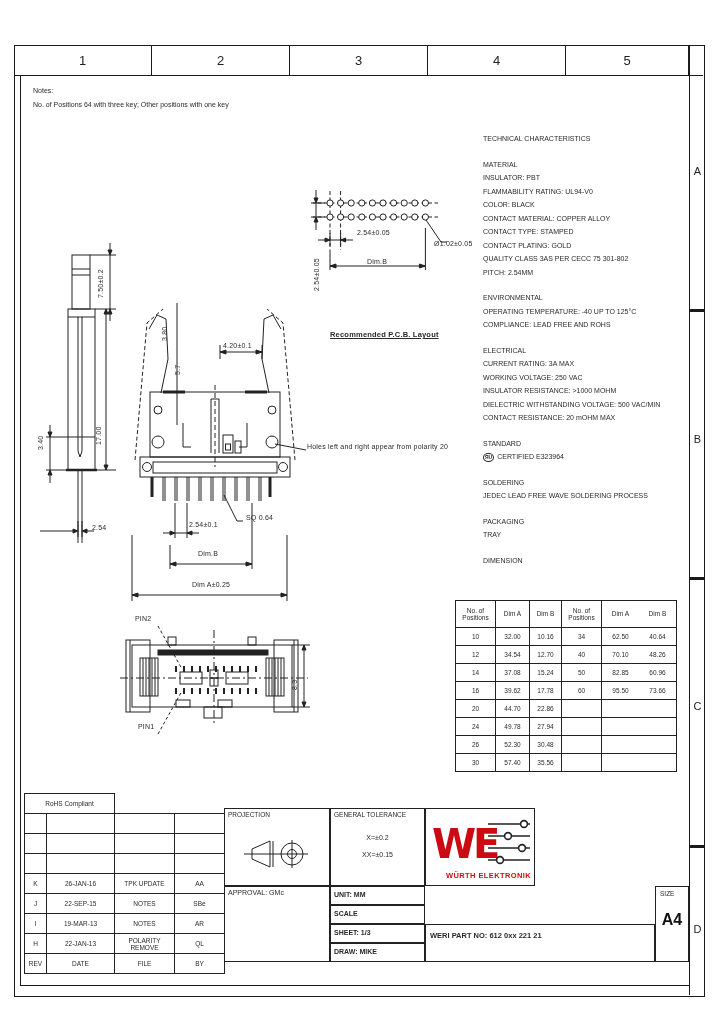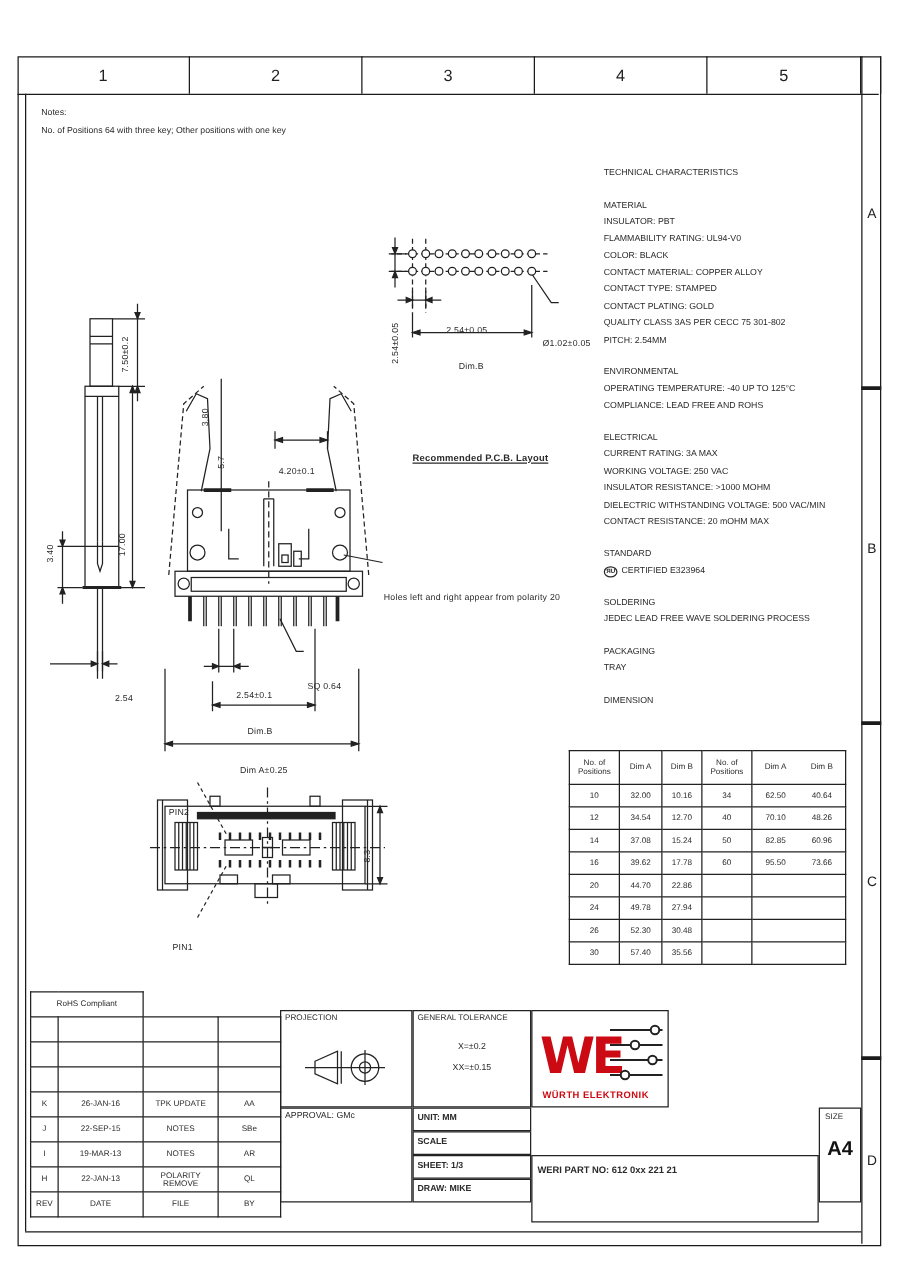--- a/index.html
+++ b/index.html
@@ -1,20 +1,20 @@
 <!DOCTYPE html>
 <html><head>
 <meta charset="utf-8">
 <style>
   html,body{margin:0;padding:0;background:#fff;}
   #page{position:relative;width:720px;height:1012px;background:#fff;
         font-family:"Liberation Sans",sans-serif;color:#2a2a2a;overflow:hidden;}
   .abs{position:absolute;}
   .frame{border:1.6px solid #1b1b1b;}
-  .lbl{position:absolute;font-size:7px;color:#2a2a2a;white-space:nowrap;letter-spacing:0.2px;margin-top:32px;}
+  .lbl{position:absolute;font-size:7px;color:#2a2a2a;white-space:nowrap;letter-spacing:0.2px;}
   .vlabel{position:absolute;font-size:7px;color:#2a2a2a;white-space:nowrap;
           transform-origin:0 100%;transform:rotate(-90deg);letter-spacing:0.2px;}
   .tline{font-size:7px;line-height:13.5px;white-space:nowrap;color:#2a2a2a;}
   .spacer{height:12px;}
   .ulmark{display:inline-block;border:1px solid #2a2a2a;border-radius:50%;
           font-size:5px;line-height:7px;padding:0 1px;margin-right:3px;font-weight:bold;}
   
   #col-strip{position:absolute;left:14px;top:45px;width:691px;height:30px;display:flex;}
   .colcell{border-right:1px solid #1b1b1b;display:flex;align-items:center;justify-content:center;
            font-size:13px;color:#222;height:100%;box-sizing:border-box;}
@@ -29,21 +29,21 @@
   #revtable td{border:1px solid #222;font-size:6.5px;text-align:center;color:#2a2a2a;
                padding:0;height:19px;}
   #revtable td.nb{border:none;}
   
   .tbcell{position:absolute;border:1px solid #222;box-sizing:border-box;font-size:7px;color:#2a2a2a;}
   .tbcell .celllabel{position:absolute;left:3px;top:2px;font-size:6.5px;white-space:nowrap;}
   .bold{font-weight:bold;}
   svg{display:block;}
   .drw{position:absolute;}
   #logo-text{color:#cc0a13;font-weight:bold;font-size:7.5px;letter-spacing:0.4px;text-align:left;
-             padding-left:8px;margin-top:1px;white-space:nowrap;}
+             padding-left:20px;margin-top:1px;white-space:nowrap;}
 </style>
 </head>
 <body>
 
 <div id="page">
 
   <div class="abs frame" style="left:14px;top:45px;width:689px;height:950px;"></div>
   <div class="abs" style="left:20px;top:75px;width:0;height:910px;border-left:1px solid #1b1b1b;"></div>
   <div class="abs" style="left:20px;top:985px;width:669px;height:0;border-top:1px solid #1b1b1b;"></div>
   <div class="abs" style="left:689px;top:45px;width:0;height:950px;border-left:1px solid #1b1b1b;"></div>
@@ -566,20 +566,20 @@
 
   <div class="tbcell" style="left:224px;top:886px;width:106px;height:76px;">
     <span class="celllabel" style="font-size:7px;">APPROVAL: GMc</span>
   </div>
 
   <div class="tbcell bold" style="left:330px;top:886px;width:95px;height:19px;padding:4px 0 0 3px;box-sizing:border-box;">UNIT: MM</div>
   <div class="tbcell bold" style="left:330px;top:905px;width:95px;height:19px;padding:4px 0 0 3px;box-sizing:border-box;">SCALE</div>
   <div class="tbcell bold" style="left:330px;top:924px;width:95px;height:19px;padding:4px 0 0 3px;box-sizing:border-box;">SHEET: 1/3</div>
   <div class="tbcell bold" style="left:330px;top:943px;width:95px;height:19px;padding:4px 0 0 3px;box-sizing:border-box;">DRAW: MIKE</div>
 
-  <div class="tbcell bold" style="left:425px;top:924px;width:230px;height:54px;padding:6px 0 0 4px;box-sizing:border-box;font-size:7.5px;">WERI PART NO: 612 0xx 221 21</div>
+  <div class="tbcell bold" style="left:425px;top:924px;width:230px;height:38px;padding:6px 0 0 4px;box-sizing:border-box;font-size:7.5px;">WERI PART NO: 612 0xx 221 21</div>
 
   <div class="tbcell" style="left:655px;top:886px;width:34px;height:76px;">
     <div style="font-size:6.5px;padding:3px 0 0 4px;">SIZE</div>
     <div style="font-size:16px;font-weight:bold;text-align:center;margin-top:14px;color:#111;">A4</div>
   </div>
 
 </div>
 
 </body></html>

